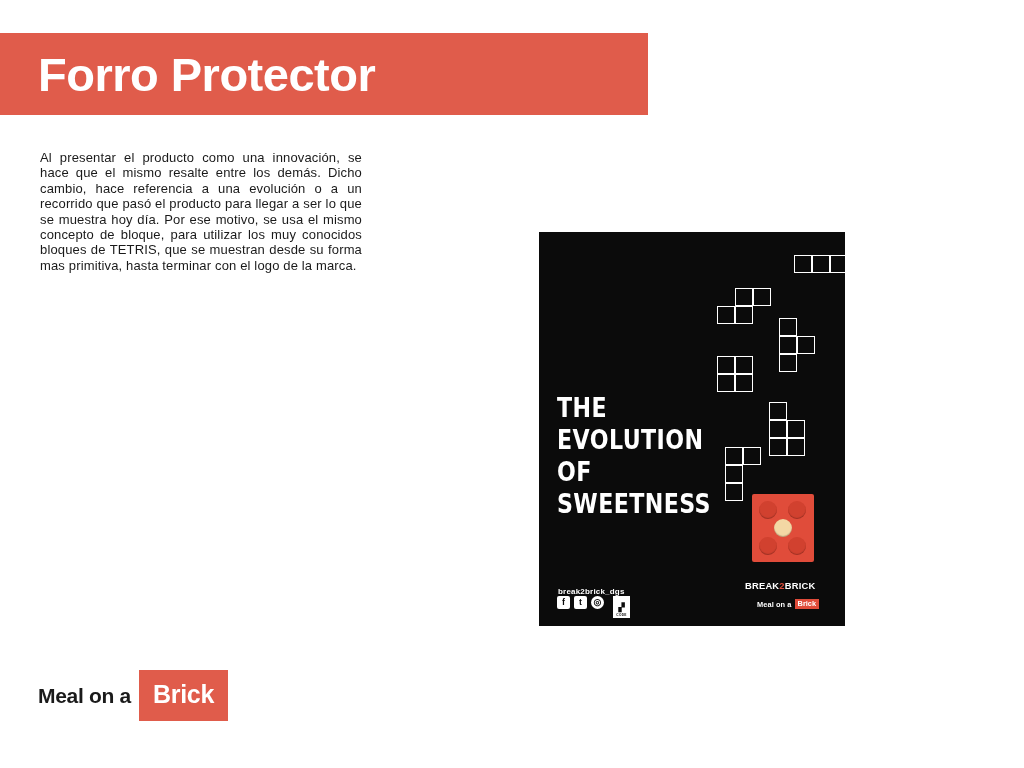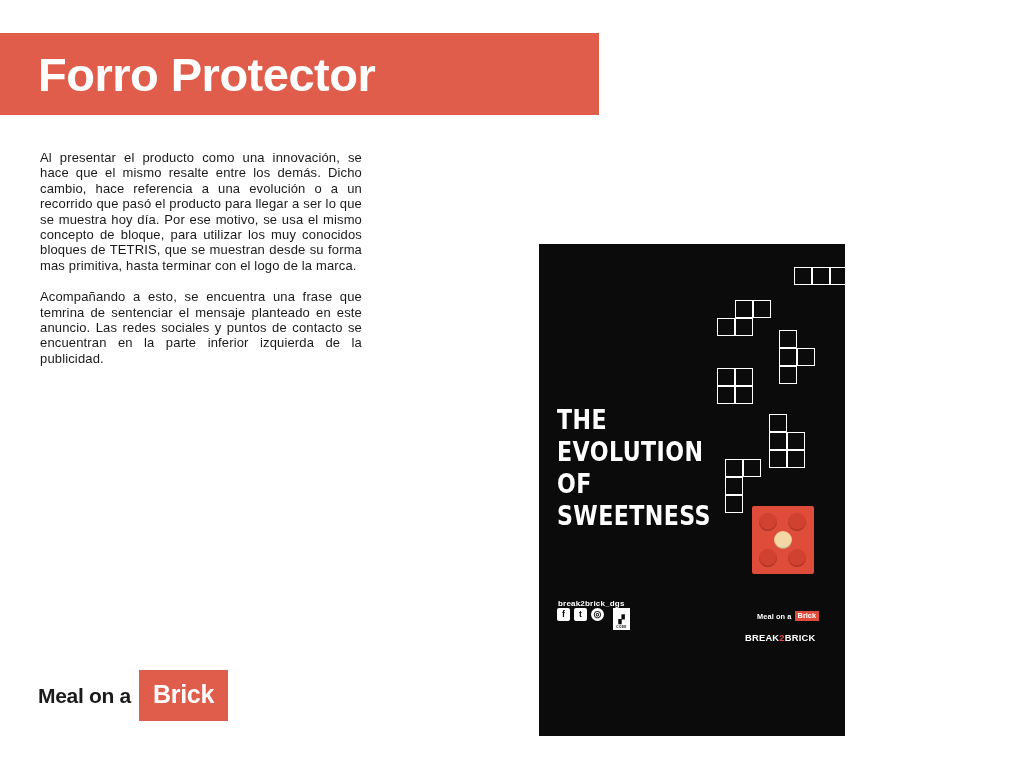--- a/index.html
+++ b/index.html
@@ -13,21 +13,21 @@
     font-family: "Liberation Sans", sans-serif;
     overflow: hidden;
     position: relative;
   }
 
   
   .title-banner {
     position: absolute;
     left: 0;
     top: 33px;
-    width: 599px;
+    width: 648px;
     height: 82px;
     background: #e05c4b;
     display: flex;
     align-items: center;
   }
   .title-banner .title-text {
     color: #ffffff;
     font-size: 47px;
     font-weight: bold;
     letter-spacing: -0.5px;
@@ -48,23 +48,23 @@
     line-height: 15.4px;
     color: #1a1a1a;
     text-align: justify;
     letter-spacing: 0.15px;
   }
 
   
   .poster {
     position: absolute;
     left: 539px;
-    top: 244px;
+    top: 232px;
     width: 306px;
-    height: 492px;
+    height: 394px;
     background: #0b0b0b;
     overflow: hidden;
   }
 
   .tetris-layer {
     position: absolute;
     inset: 0;
   }
   .tet-cell {
     position: absolute;
@@ -114,21 +114,20 @@
   
   .poster-brand {
     position: absolute;
     left: 206px;
     top: 348px;
     color: #ffffff;
     font-size: 9.4px;
     font-weight: bold;
     letter-spacing: 0.2px;
     white-space: nowrap;
-    margin-top: 40px;
   }
   .poster-brand .accent { color: #e04c3a; }
 
   .poster-meal {
     position: absolute;
     left: 218px;
     top: 367px;
     display: flex;
     align-items: center;
     gap: 3px;
@@ -230,21 +229,20 @@
 </style>
 </head>
 <body>
 
 <div class="title-banner">
   <div class="title-text">Forro Protector</div>
 </div>
 
 <div class="body-copy">
   <p>Al presentar el producto como una innovación, se hace que el mismo resalte entre los demás. Dicho cambio, hace referencia a una evolución o a un recorrido que pasó el producto para llegar a ser lo que se muestra hoy día. Por ese motivo, se usa el mismo concepto de bloque, para utilizar los muy conocidos bloques de TETRIS, que se muestran desde  su forma mas primitiva, hasta terminar con el logo de la marca.</p>
-  <p>Acompañando a esto, se encuentra una frase que temrina de sentenciar el mensaje planteado en este anuncio. Las redes sociales y puntos de contacto se encuentran en la parte inferior izquierda de la publicidad.</p>
 </div>
 
 <div class="poster">
 
   <div class="tetris-layer">
       <div class="tet-cell" style="left: 255px; top: 23px; width: 18px; height: 18px;"></div>
       <div class="tet-cell" style="left: 273px; top: 23px; width: 18px; height: 18px;"></div>
       <div class="tet-cell" style="left: 291px; top: 23px; width: 18px; height: 18px;"></div>
       <div class="tet-cell" style="left: 196px; top: 56px; width: 18px; height: 18px;"></div>
       <div class="tet-cell" style="left: 214px; top: 56px; width: 18px; height: 18px;"></div>

